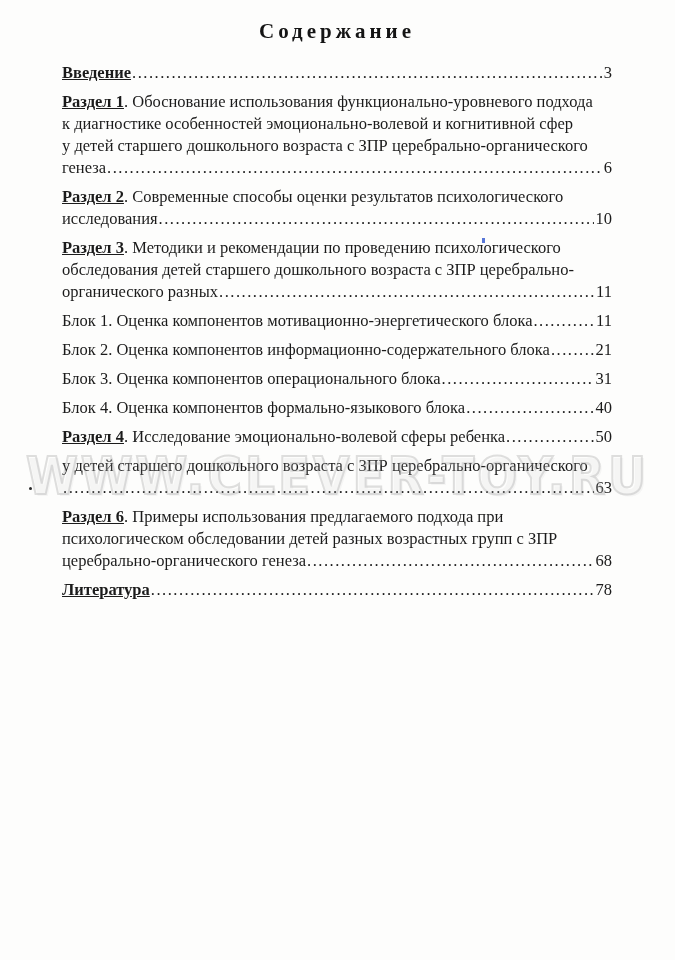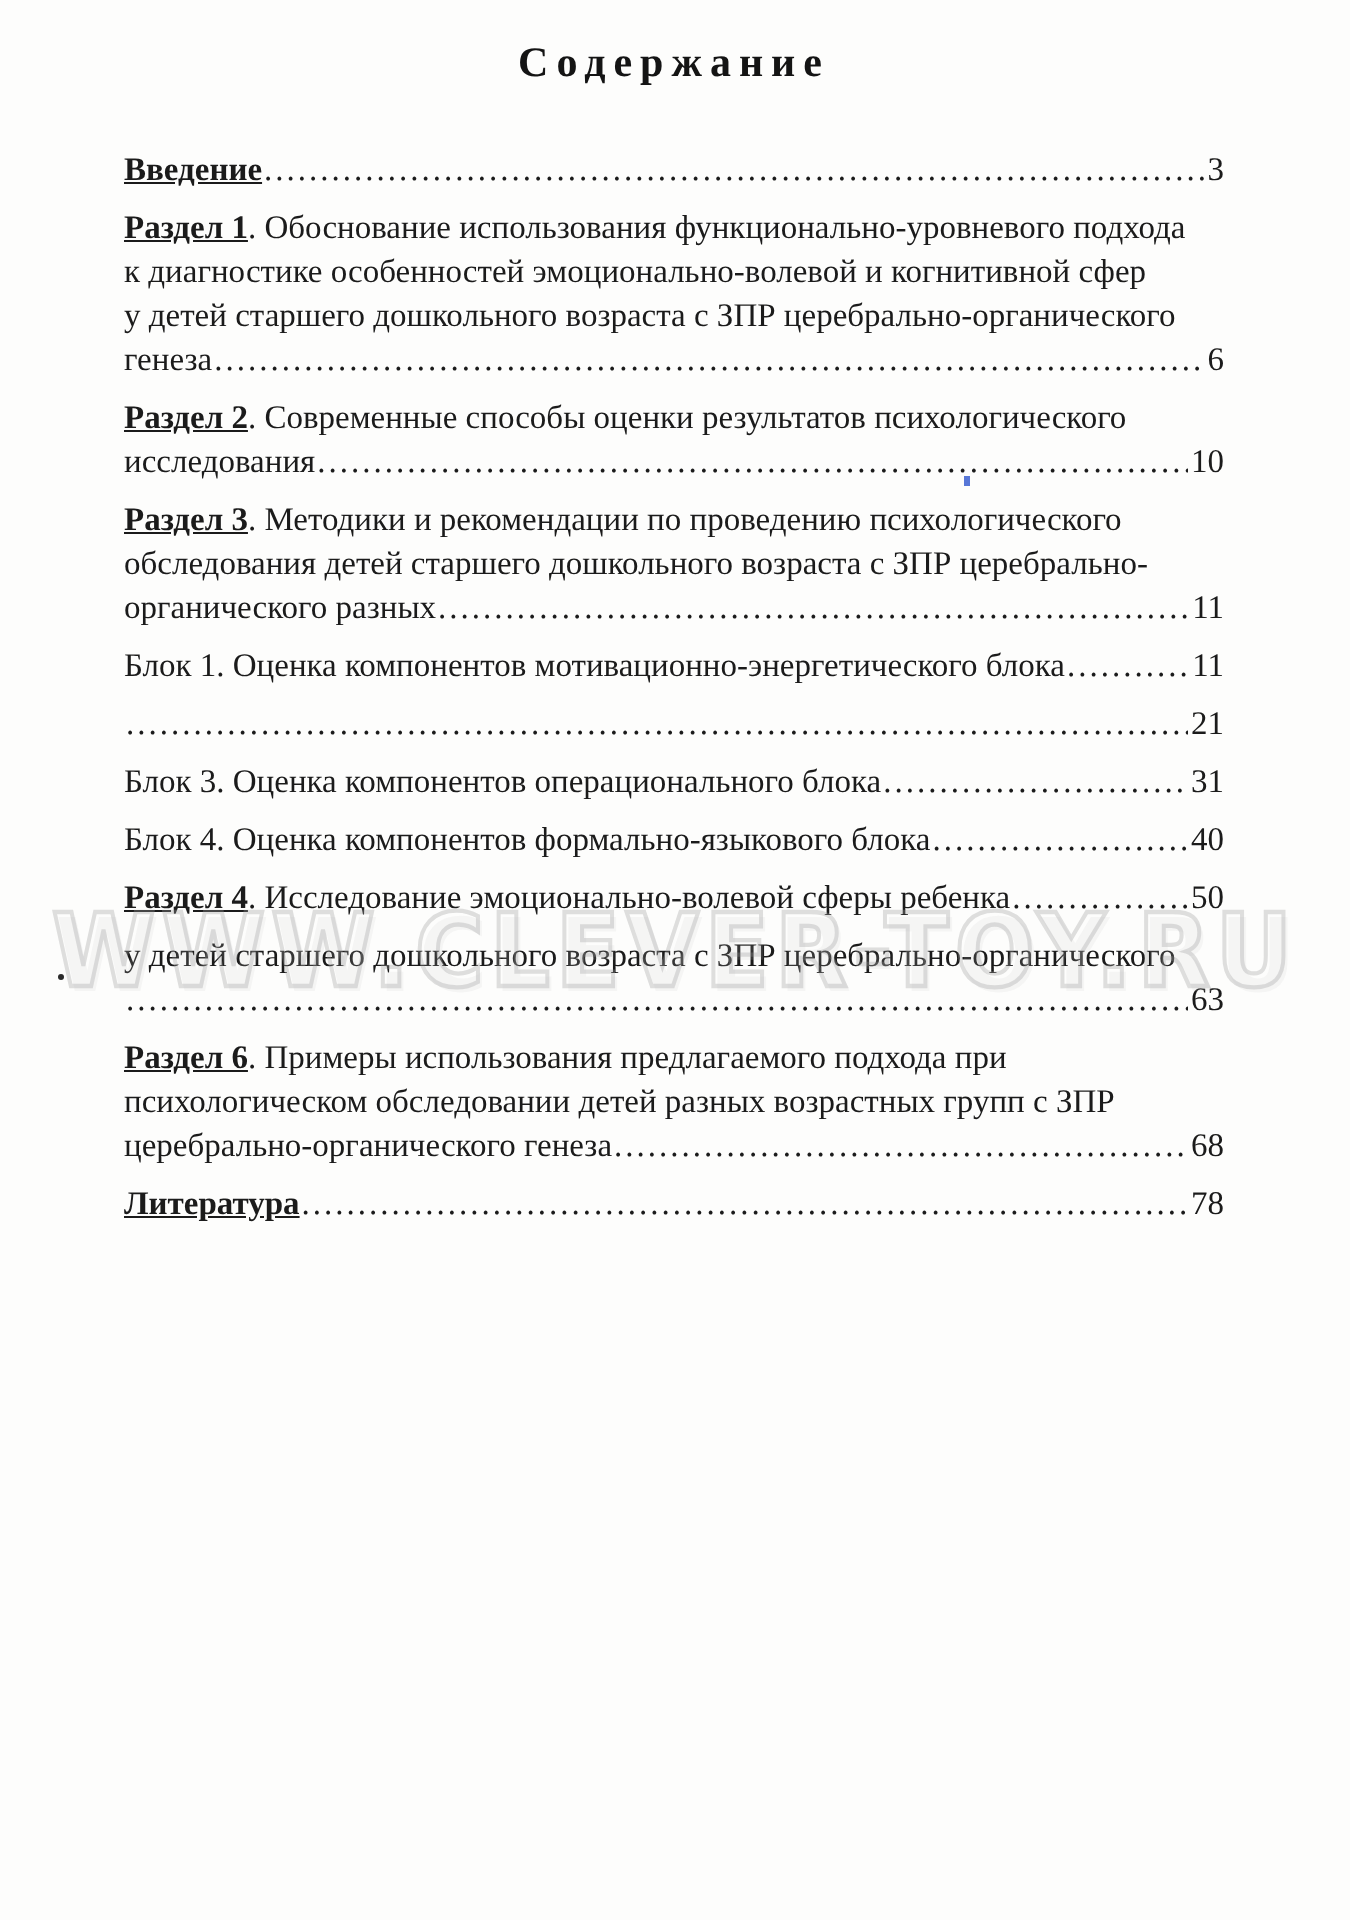--- a/index.html
+++ b/index.html
@@ -14,21 +14,21 @@
     width: 675px; height: 960px;
     background: #fdfdfc;
     overflow: hidden;
   }
   .content {
     position: relative;
     padding: 16px 63px 0 62px;
     z-index: 1;
   }
   .title {
-    margin: 0 0 28px 0;
+    margin: 0 0 16px 0;
     text-align: center;
     font-size: 21px;
     line-height: 30px;
     font-weight: bold;
     letter-spacing: 4px;
     color: #141414;
   }
   .entry {
     margin: 0 0 7px 0;
     font-size: 16.5px;
@@ -132,20 +132,21 @@
         </div>
         <div class="entry">
           <div class="line flexline">
             <span>Блок 1. Оценка компонентов мотивационно-энергетического блока</span>
             <span class="dots"></span>
             <span class="pagenum">11</span>
           </div>
         </div>
         <div class="entry">
           <div class="line flexline">
+            <span>Блок 2. Оценка компонентов информационно-содержательного блока</span>
             <span class="dots"></span>
             <span class="pagenum">21</span>
           </div>
         </div>
         <div class="entry">
           <div class="line flexline">
             <span>Блок 3. Оценка компонентов операционального блока</span>
             <span class="dots"></span>
             <span class="pagenum">31</span>
           </div>

